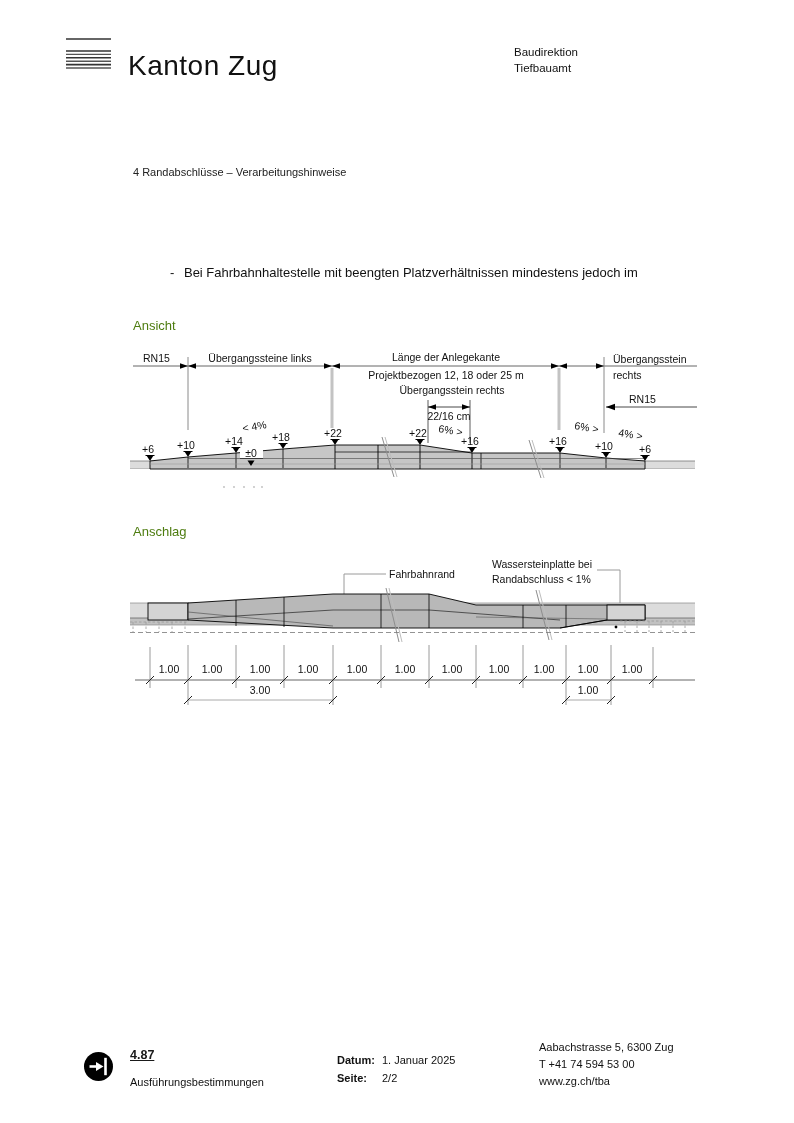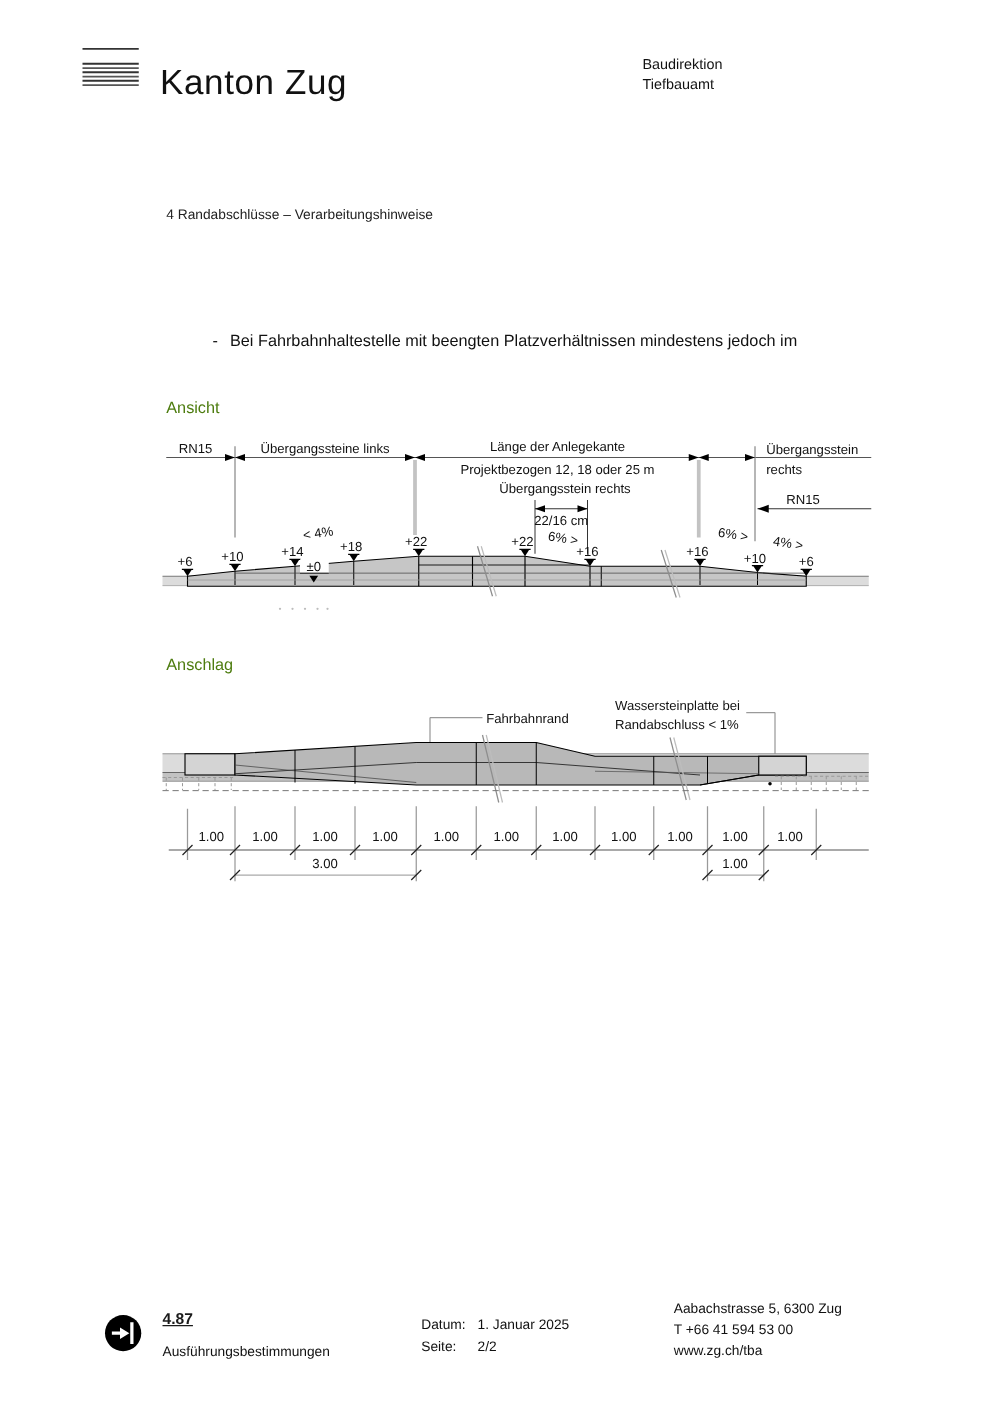--- a/index.html
+++ b/index.html
@@ -10,21 +10,21 @@
   .org{font-size:11.5px;line-height:16px;color:#111;}
   .breadcrumb{font-size:11px;color:#222;}
   .h-bold{font-size:13.5px;font-weight:bold;color:#000;}
   .body-txt{font-size:13px;color:#111;line-height:22px;}
   .sec-label{font-size:13px;color:#4d7c0f;}
   svg text{font-family:"Liberation Sans",sans-serif;font-size:10.5px;fill:#111;}
   svg text.dim{font-size:10.5px;}
   .footer-num{font-size:12.5px;font-weight:bold;text-decoration:underline;}
   .footer-small{font-size:11px;line-height:17px;color:#111;}
   .footer-kv{font-size:11px;line-height:18px;color:#111;}
-  .kv-label{display:inline-block;width:45px;}
+  .kv-label{display:inline-block;width:45px;font-weight:bold;}
 </style>
 </head>
 <body>
 
 <div class="page">
 
   <div class="abs" style="left:65px;top:36px;">
     <svg width="48" height="40" viewBox="0 0 48 40">
       <line x1="1" y1="3" x2="46" y2="3" stroke="#333" stroke-width="1.4"></line>
       <line x1="1" y1="15" x2="46" y2="15" stroke="#333" stroke-width="1.6"></line>
@@ -301,17 +301,17 @@
   <div class="abs" style="left:130px;top:1048px;">
     <div class="footer-num">4.87</div>
     <div class="footer-small" style="margin-top:12px;">Ausführungsbestimmungen</div>
   </div>
   <div class="abs footer-kv" style="left:337px;top:1051px;">
     <div><span class="kv-label">Datum:</span><span>1. Januar 2025</span></div>
     <div><span class="kv-label">Seite:</span><span>2/2</span></div>
   </div>
   <div class="abs footer-small" style="left:515px;top:1039px;margin-left:24px;">
     <div>Aabachstrasse 5, 6300 Zug</div>
-    <div>T +66 41 594 53 00</div>
+    <div>T +41 74 594 53 00</div>
     <div>www.zg.ch/tba</div>
   </div>
 
 </div>
 
 </body></html>

